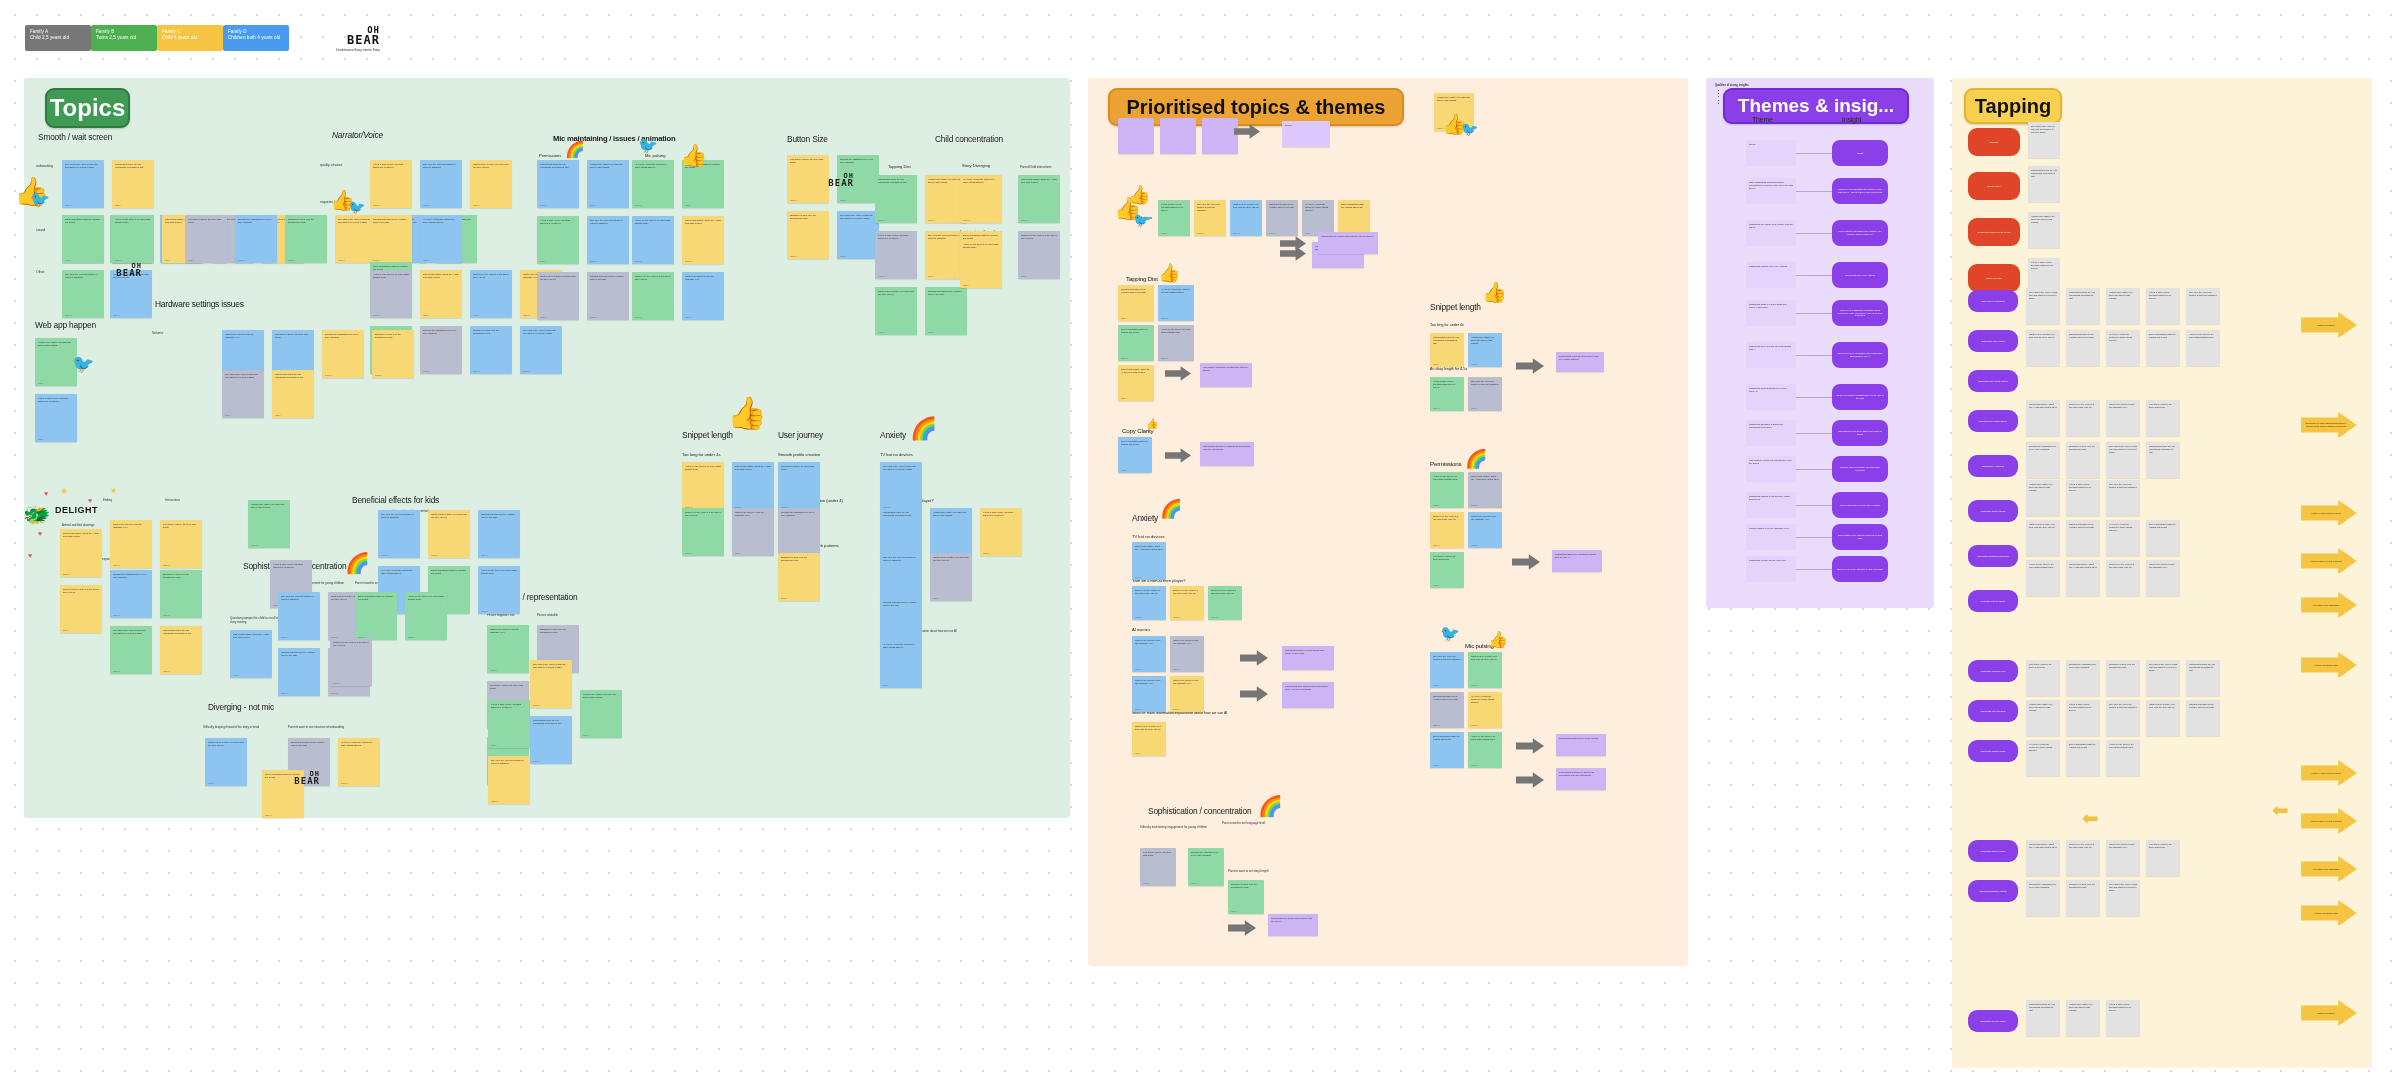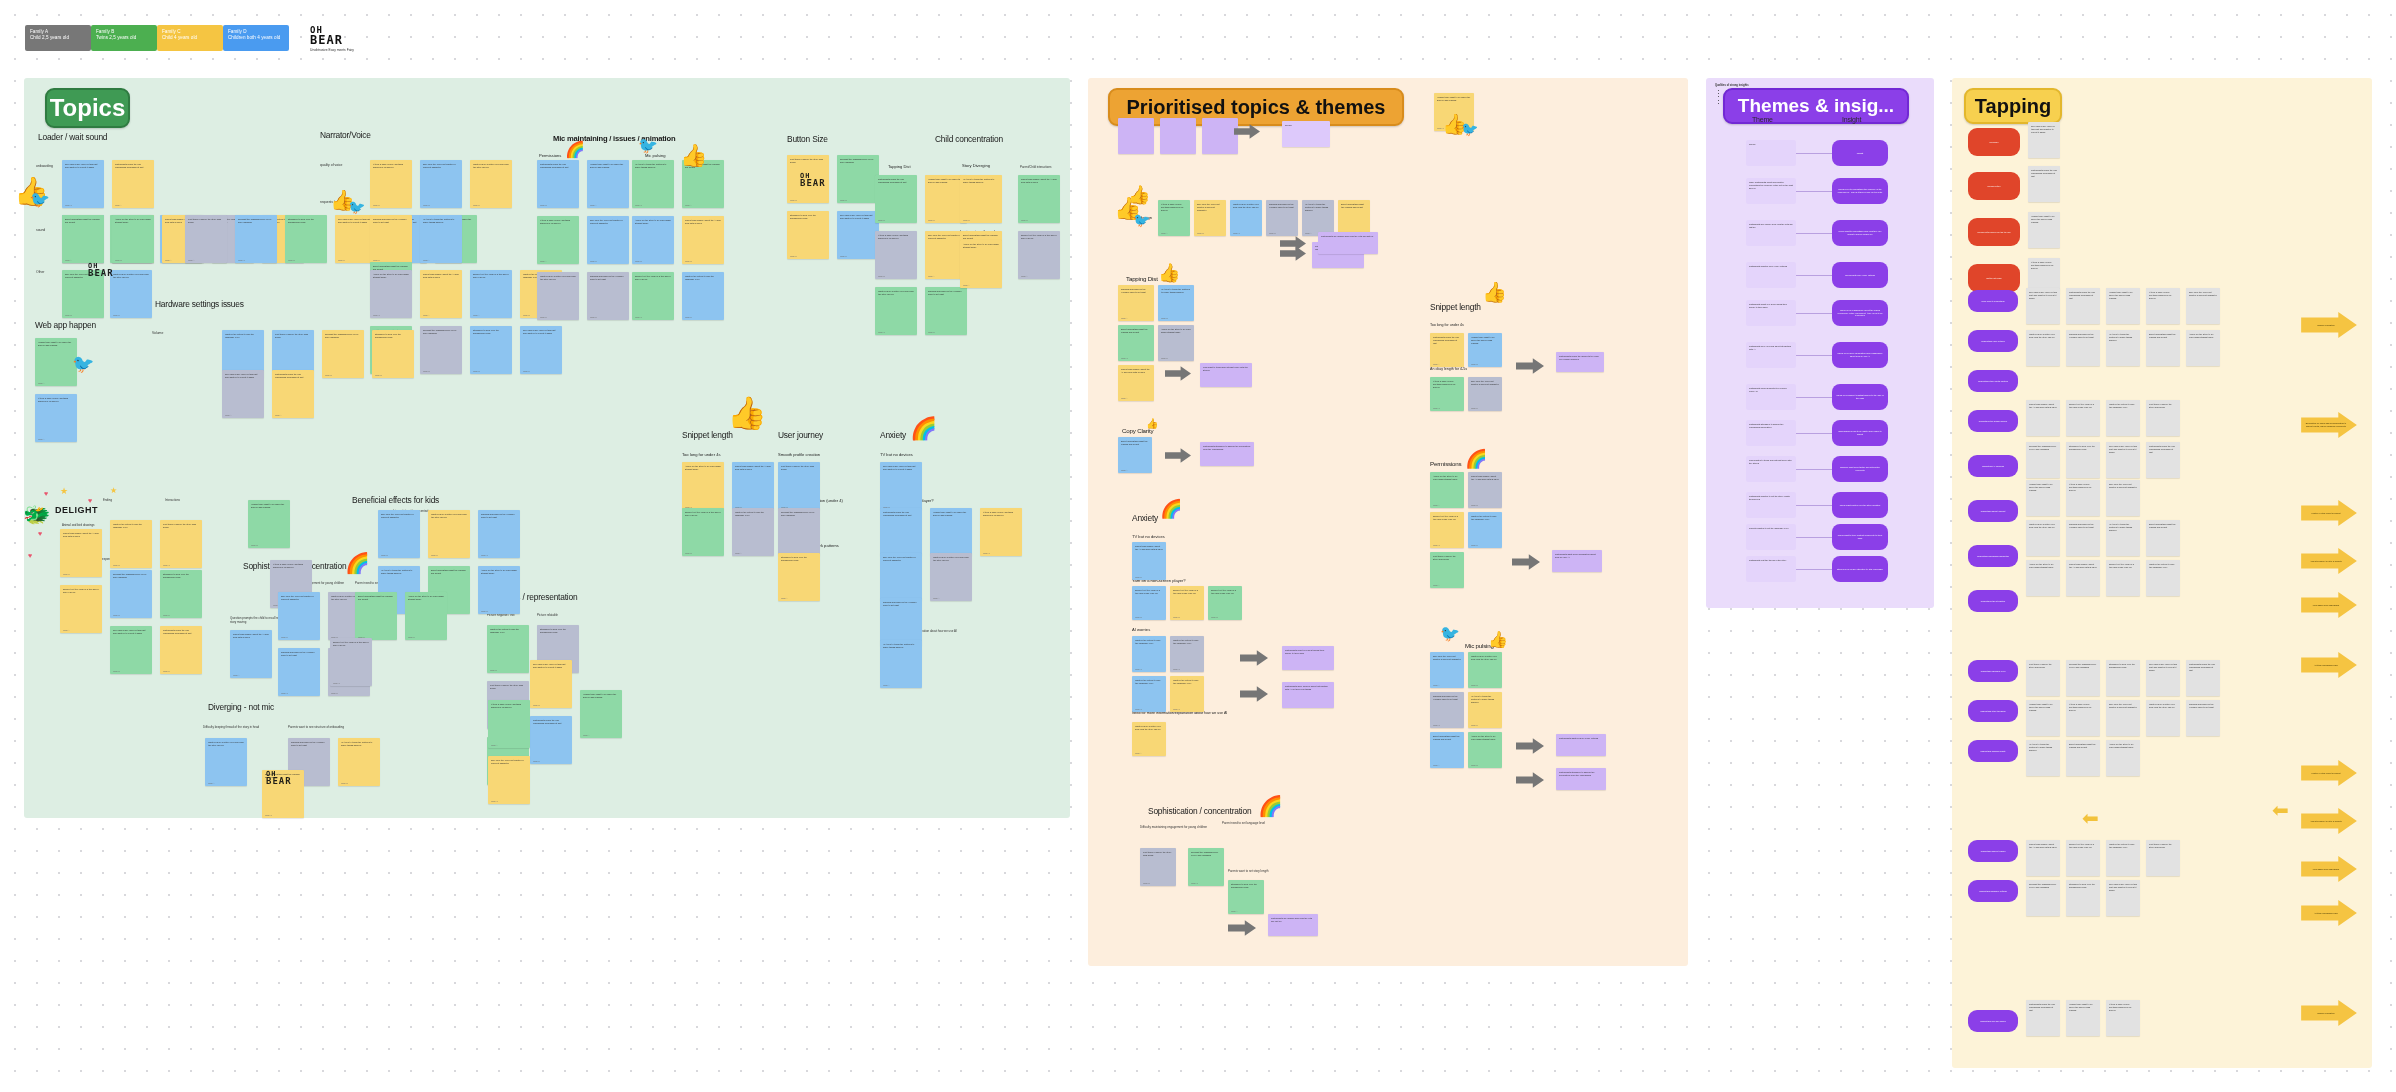--- a/index.html
+++ b/index.html
@@ -15,21 +15,21 @@
   .abs{position:absolute;}
 
   
   .legend-card{
     position:absolute; width:66px; height:26px; border-radius:2px;
     color:#fff; padding:4px 4px 0 5px; line-height:1.25; font-size:4.6px;
     font-weight:400; letter-spacing:.05px;
   }
   .legend-card .t{display:block; }
   .bear-logo{
-    position:absolute; text-align:left; color:#111;
+    position:absolute; text-align:right; color:#111;
     font-family:"DejaVu Sans Mono", monospace; font-weight:700;
   }
   .bear-logo .b1{font-size:9px; letter-spacing:1px; display:block;}
   .bear-logo .b2{font-size:12px; letter-spacing:1px; display:block; margin-top:-2px;}
   .bear-logo .b3{font-size:3.3px; display:block; margin-top:1px; font-family:"Liberation Sans",sans-serif; font-weight:400; color:#333;}
 
   
   .board{position:absolute; border-radius:3px;}
   .board-topics{background:#ddeee3;}
   .board-prior{background:#fdeedd;}
@@ -119,22 +119,22 @@
     <span class="b3">Unobtrusive Easy meets Fairy</span>
   </div>
 </div>
 
 <div class="board board-topics abs" style="left:24px;top:78px;width:1046px;height:740px;"></div>
 
 <div class="board-title bt-topics" style="left:45px;top:88px;width:85px;height:40px;font-size:24px;">
   <span>Topics</span>
 </div>
 
-<div class="h-sec big" style="left:38px;top:132px;"><span>Loader / wait sound</span></div>
-<div class="h-sec big" style="left:320px;top:130px;"><span>Narrator/Voice</span></div>
+<div class="h-sec big" style="left:38px;top:132px;"><span>Smooth / wait screen</span></div>
+<div class="h-sec big" style="left:332px;top:130px;font-style:italic;"><span>Narrator/Voice</span></div>
 <div class="h-sec big bold" style="left:553px;top:134px;font-size:7.6px;"><span>Mic maintaining / issues / animation</span></div>
 <div class="h-sec big" style="left:787px;top:134px;"><span>Button Size</span></div>
 <div class="h-sec big" style="left:935px;top:134px;"><span>Child concentration</span></div>
 <div class="h-sec big" style="left:345px;top:248px;"><span>Story structure / content</span></div>
 <div class="h-sec big" style="left:155px;top:299px;"><span>Hardware settings issues</span></div>
 <div class="h-sec big" style="left:35px;top:320px;"><span>Web app happen</span></div>
 <div class="h-sec big" style="left:682px;top:430px;"><span>Snippet length</span></div>
 <div class="h-sec big" style="left:778px;top:430px;"><span>User journey</span></div>
 <div class="h-sec big" style="left:880px;top:430px;"><span>Anxiety</span></div>
 <div class="h-sec big" style="left:352px;top:495px;"><span>Beneficial effects for kids</span></div>

